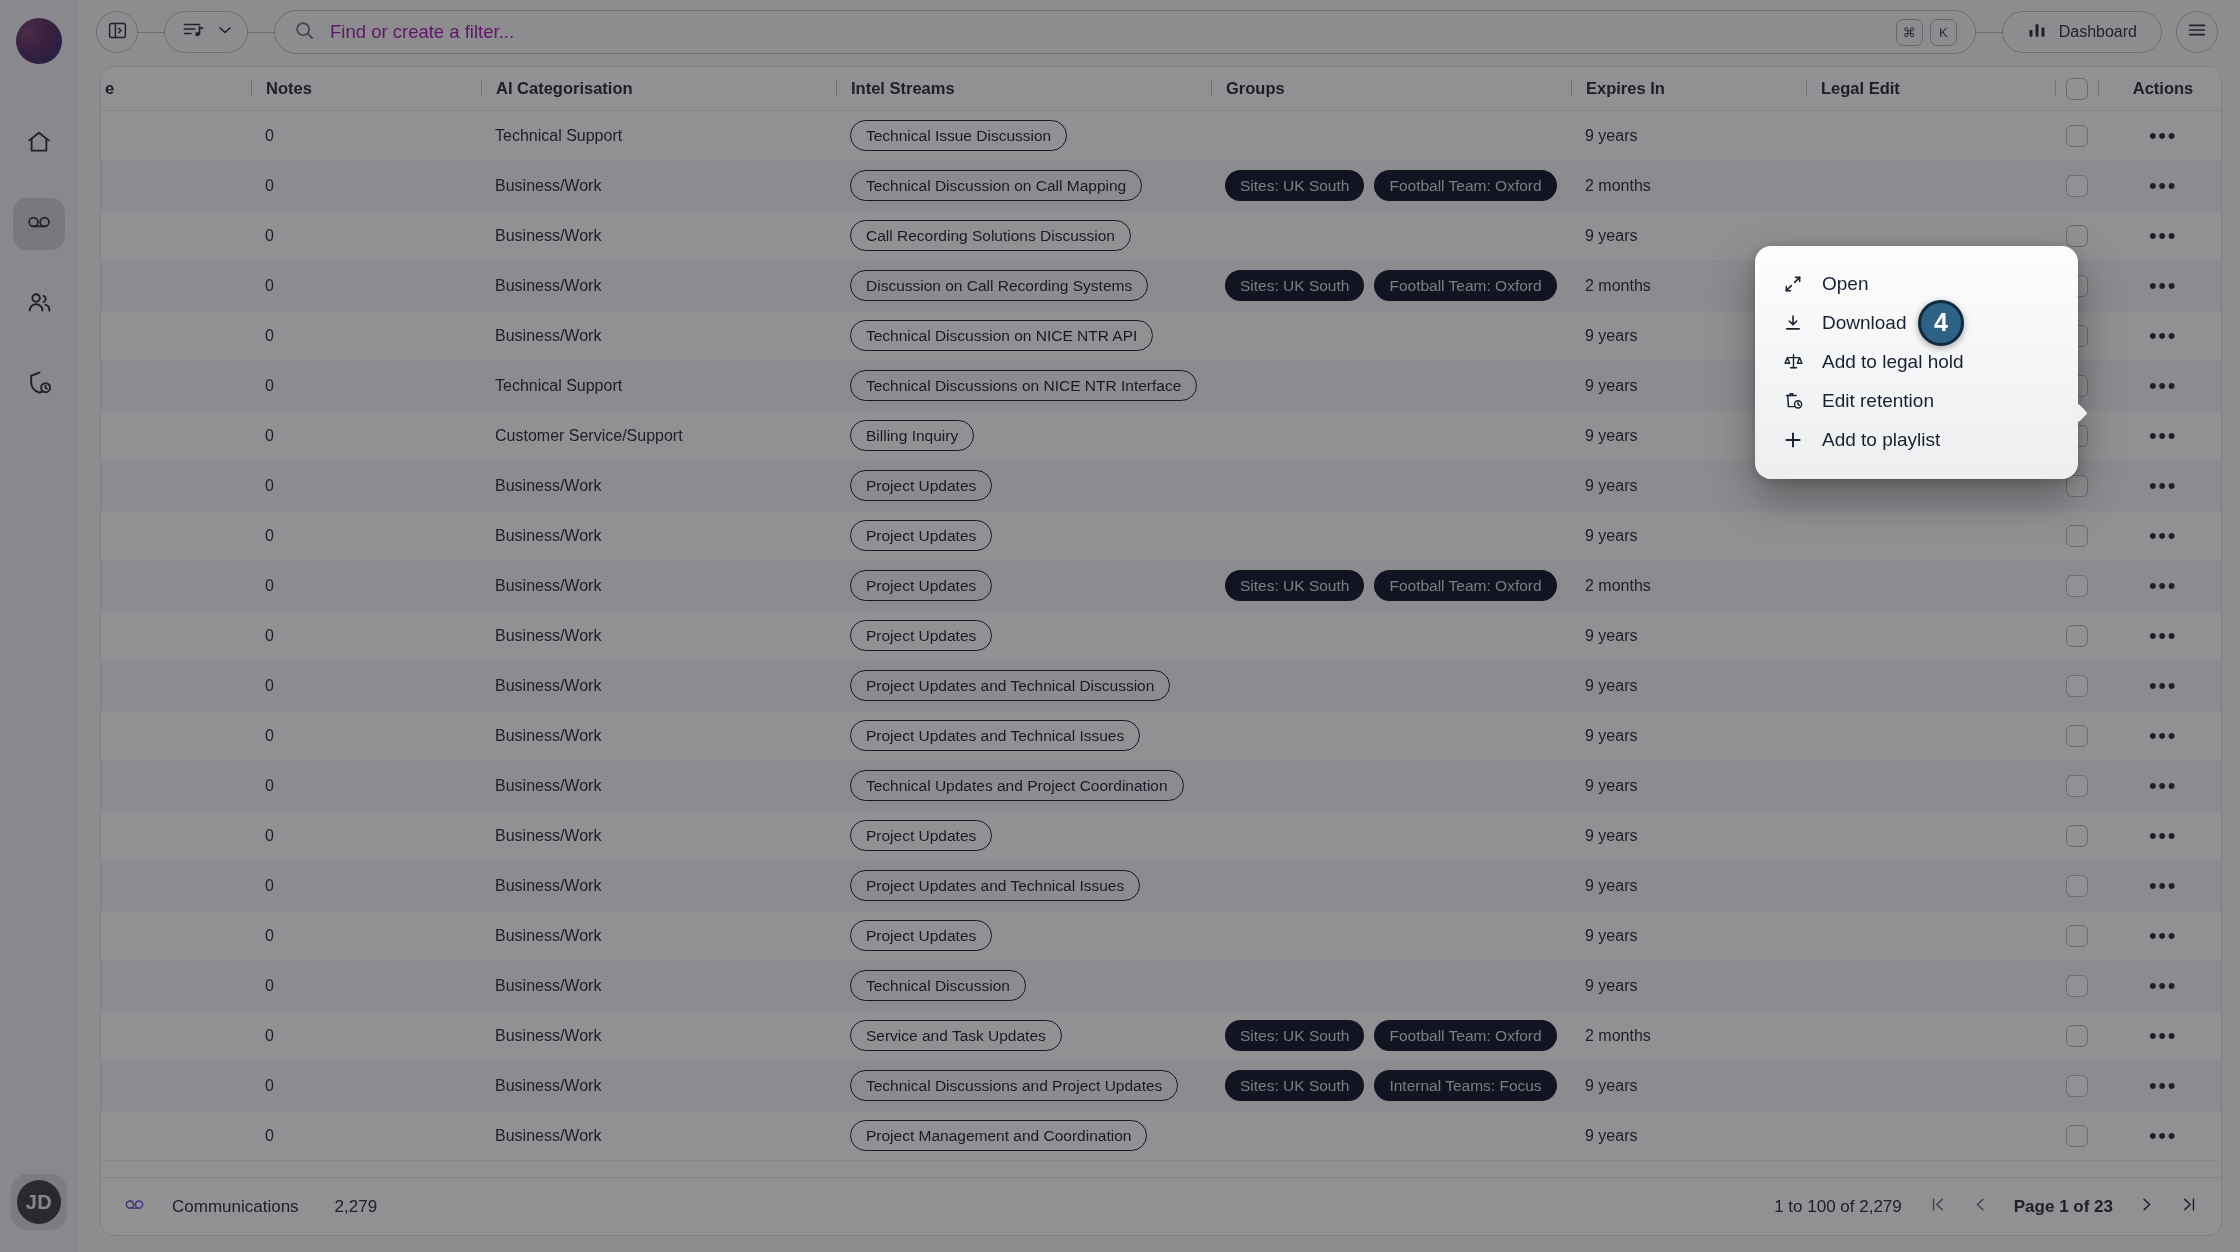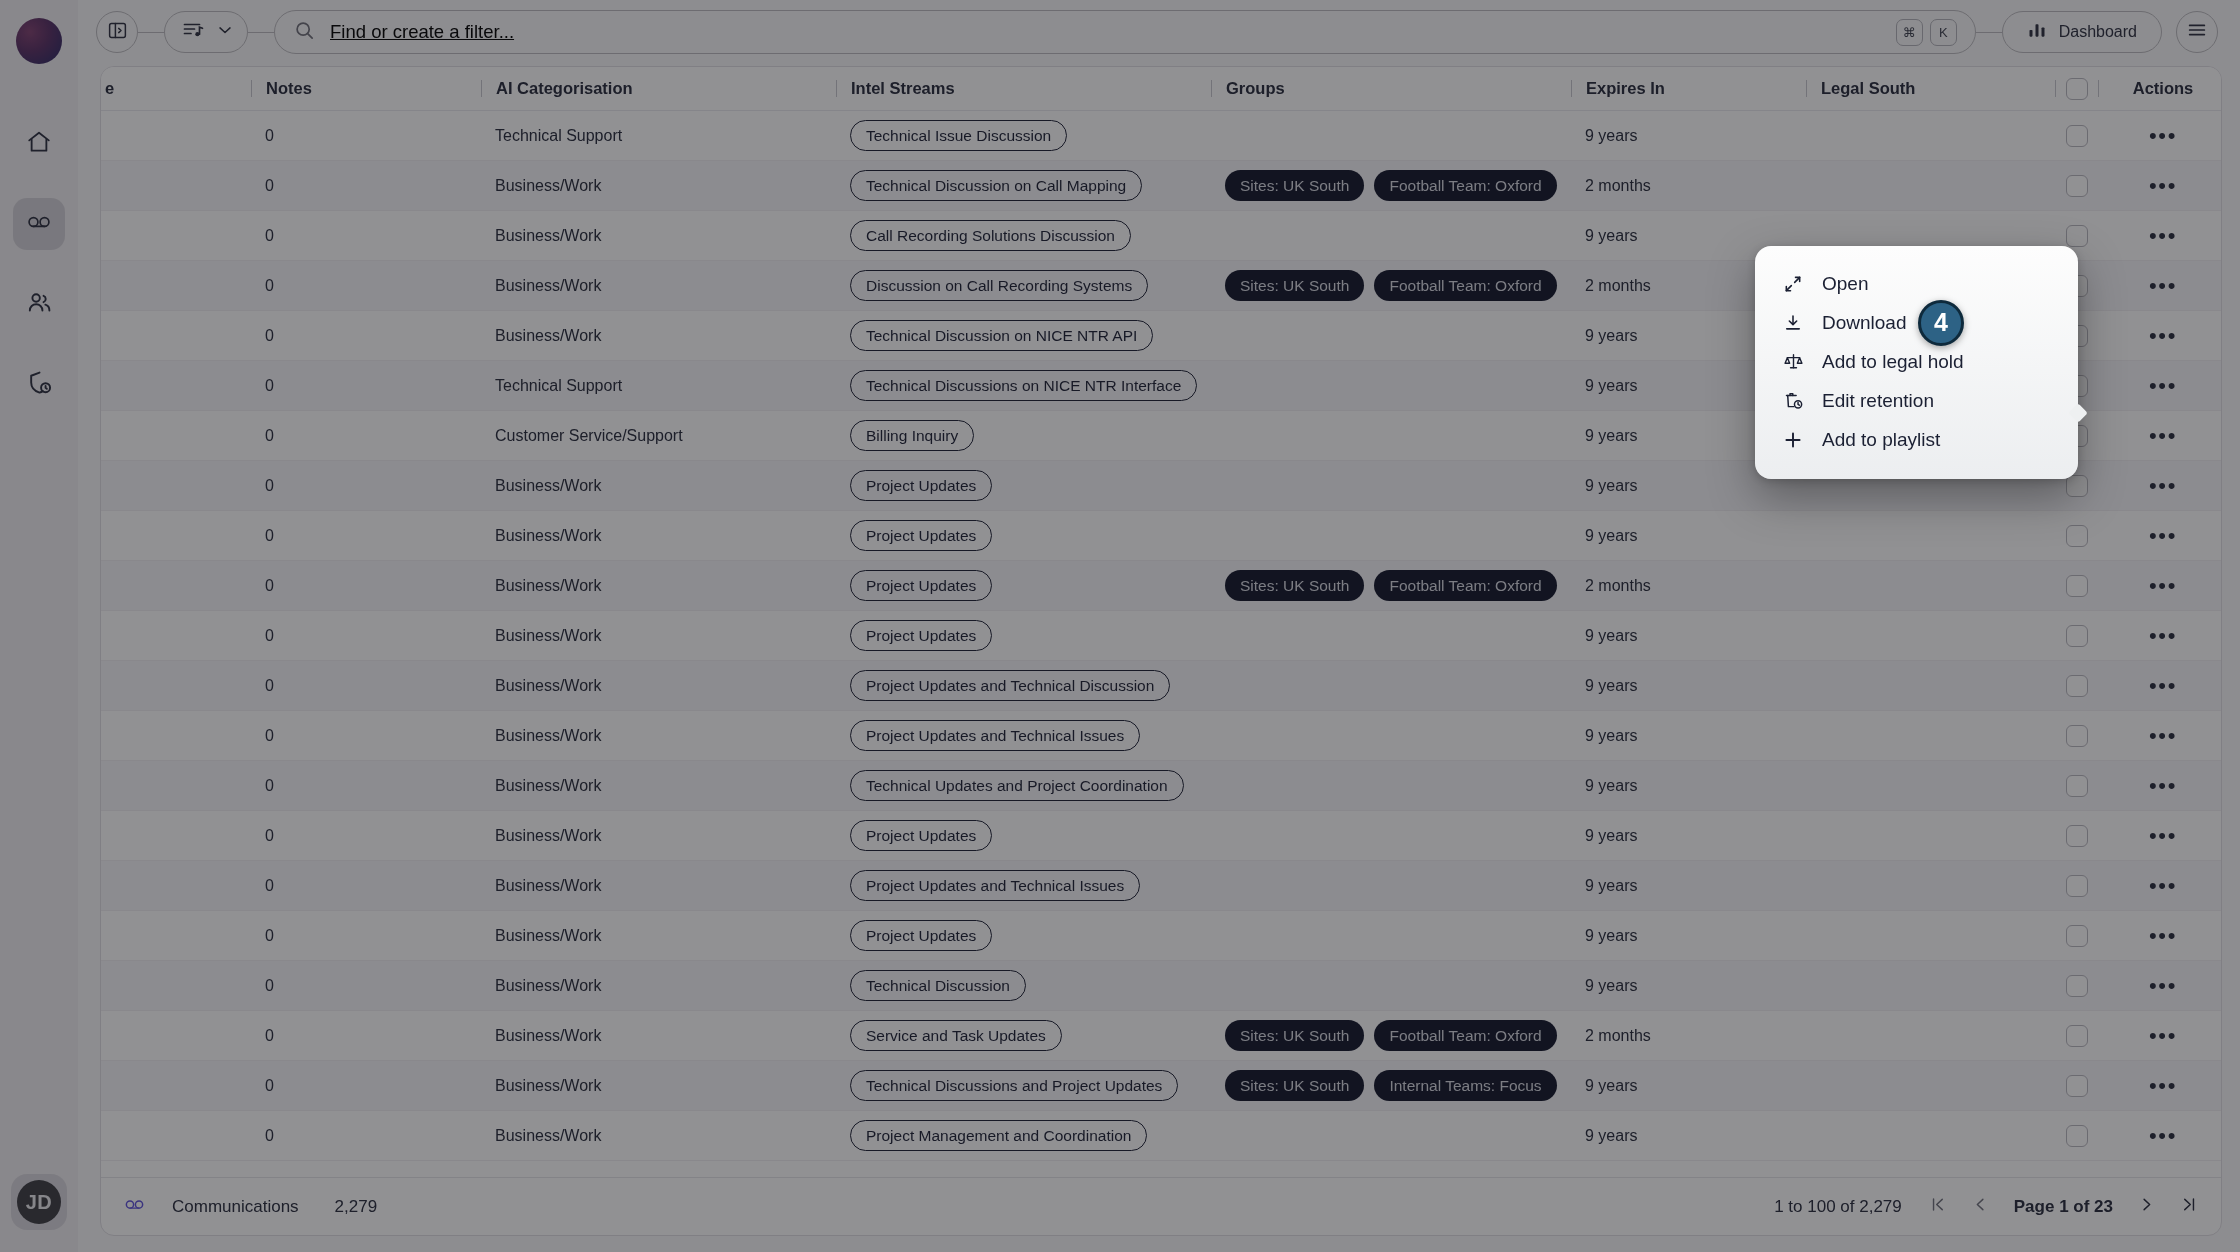--- a/index.html
+++ b/index.html
@@ -68,21 +68,21 @@
     background: transparent; color: #2b2e3e;
   }
   .icon-round { width: 42px; }
   .connector { width: 26px; height: 1px; background: #b9b8bd; }
   .sort-pill { padding: 0 12px 0 16px; gap: 10px; }
   .search-pill {
     flex: 1; height: 44px; border: 1px solid #b9b8bd; border-radius: 999px;
     display: flex; align-items: center; padding: 0 18px; gap: 14px;
     color: #6e6e78;
   }
-  .search-text { font-size: 18.5px; color: #000000; text-decoration: underline; }
+  .search-text { font-size: 18.5px; color: #a21caf; }
   .kbd-group { margin-left: auto; display: flex; gap: 7px; }
   .kbd {
     min-width: 27px; height: 27px; border: 1px solid #b0b0b7; border-radius: 7px;
     display: flex; align-items: center; justify-content: center;
     font-size: 13px; color: #3c3f4d;
   }
   .dash-pill { padding: 0 24px; gap: 12px; font-size: 16px; font-weight: 500; }
   #topbar > * { flex-shrink: 0; }
   #topbar .search-pill { flex-shrink: 1; }
 
@@ -343,21 +343,21 @@
       <div class="th c-groups">
           <span class="sep"></span>
           <span>Groups</span>
         </div>
       <div class="th c-exp">
           <span class="sep"></span>
           <span>Expires In</span>
         </div>
       <div class="th c-legal">
           <span class="sep"></span>
-          <span>Legal South</span>
+          <span>Legal Edit</span>
         </div>
       <div class="th c-check">
           <span class="sep" style="margin-right:10px"></span>
           <span class="chk"></span>
           <span class="sep" style="margin-left:10px;margin-right:0"></span>
         </div>
       <div class="th c-act">
           <span>Actions</span>
         </div>
     </div>

